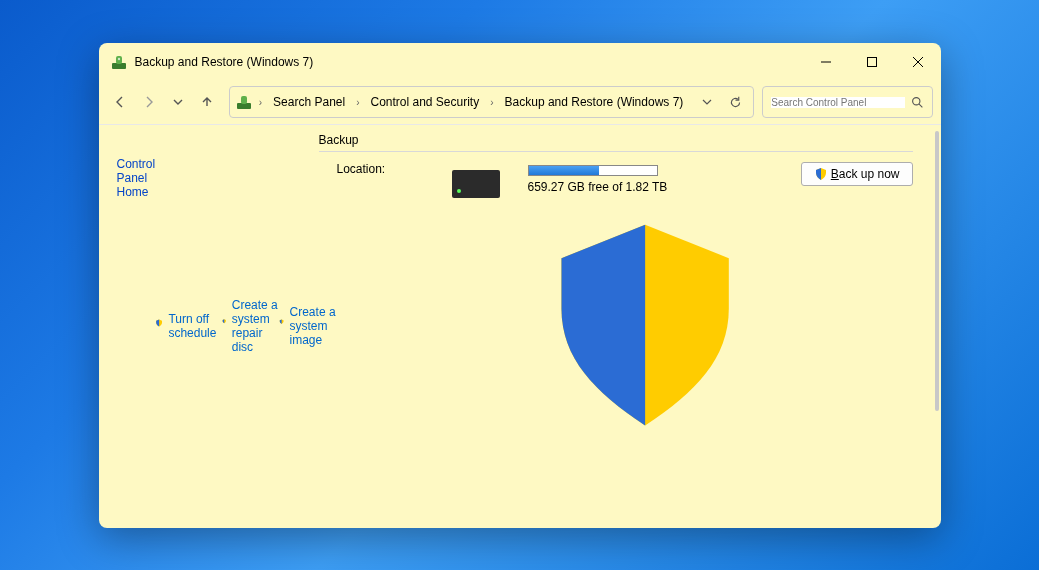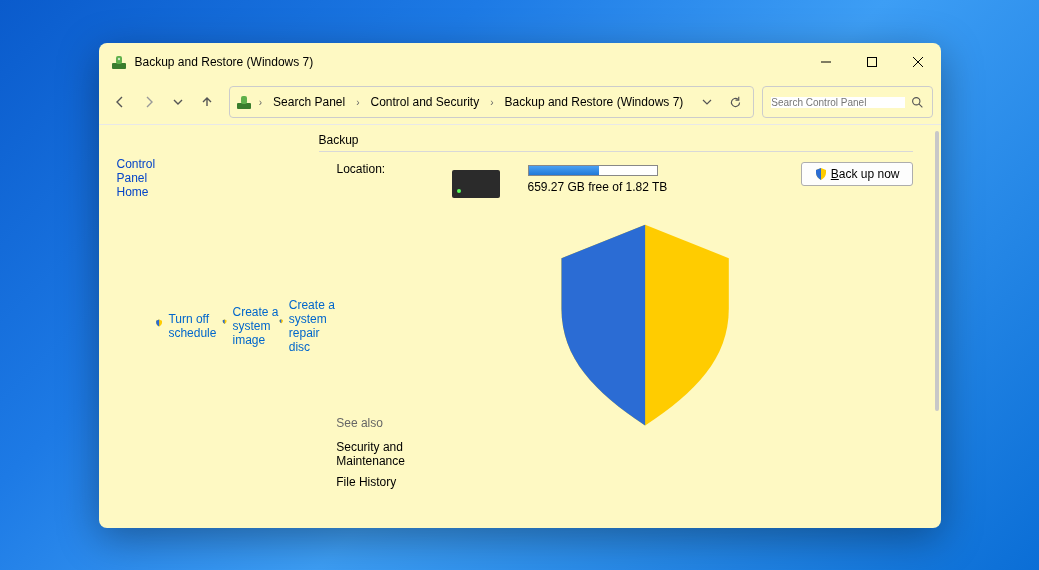--- a/index.html
+++ b/index.html
@@ -214,37 +214,32 @@
           </span>
         <span>Turn off schedule</span>
       </div>
       <div class="task">
         <span class="shield">
             <svg viewBox="0 0 14 14">
               <path d="M7 1l5 2v3c0 3-2 5-5 7-3-2-5-4-5-7V3z" fill="#ffcc00"></path>
               <path d="M7 1v12c-3-2-5-4-5-7V3z" fill="#2b6cd4"></path>
             </svg>
           </span>
-        <span>Create a system image</span>
+        <span>Create a system repair disc</span>
       </div>
       <div class="task">
         <span class="shield">
             <svg viewBox="0 0 14 14">
               <path d="M7 1l5 2v3c0 3-2 5-5 7-3-2-5-4-5-7V3z" fill="#ffcc00"></path>
               <path d="M7 1v12c-3-2-5-4-5-7V3z" fill="#2b6cd4"></path>
             </svg>
           </span>
-        <span>Create a system repair disc</span>
-      </div>
-
-      <div class="sidebar-bottom">
-        <div class="seealso-lbl">See also</div>
-        <div class="seealso-link">Security and Maintenance</div>
-        <div class="seealso-link">File History</div>
-      </div>
+        <span>Create a system image</span>
+      </div>
+
     </div>
 
     <div class="main">
       <div class="scrollbar-faux"></div>
 
       <div class="section-hdr">Backup</div>
 
       <div class="section-top indent">
         <div class="details">
           <div class="loc-block">

